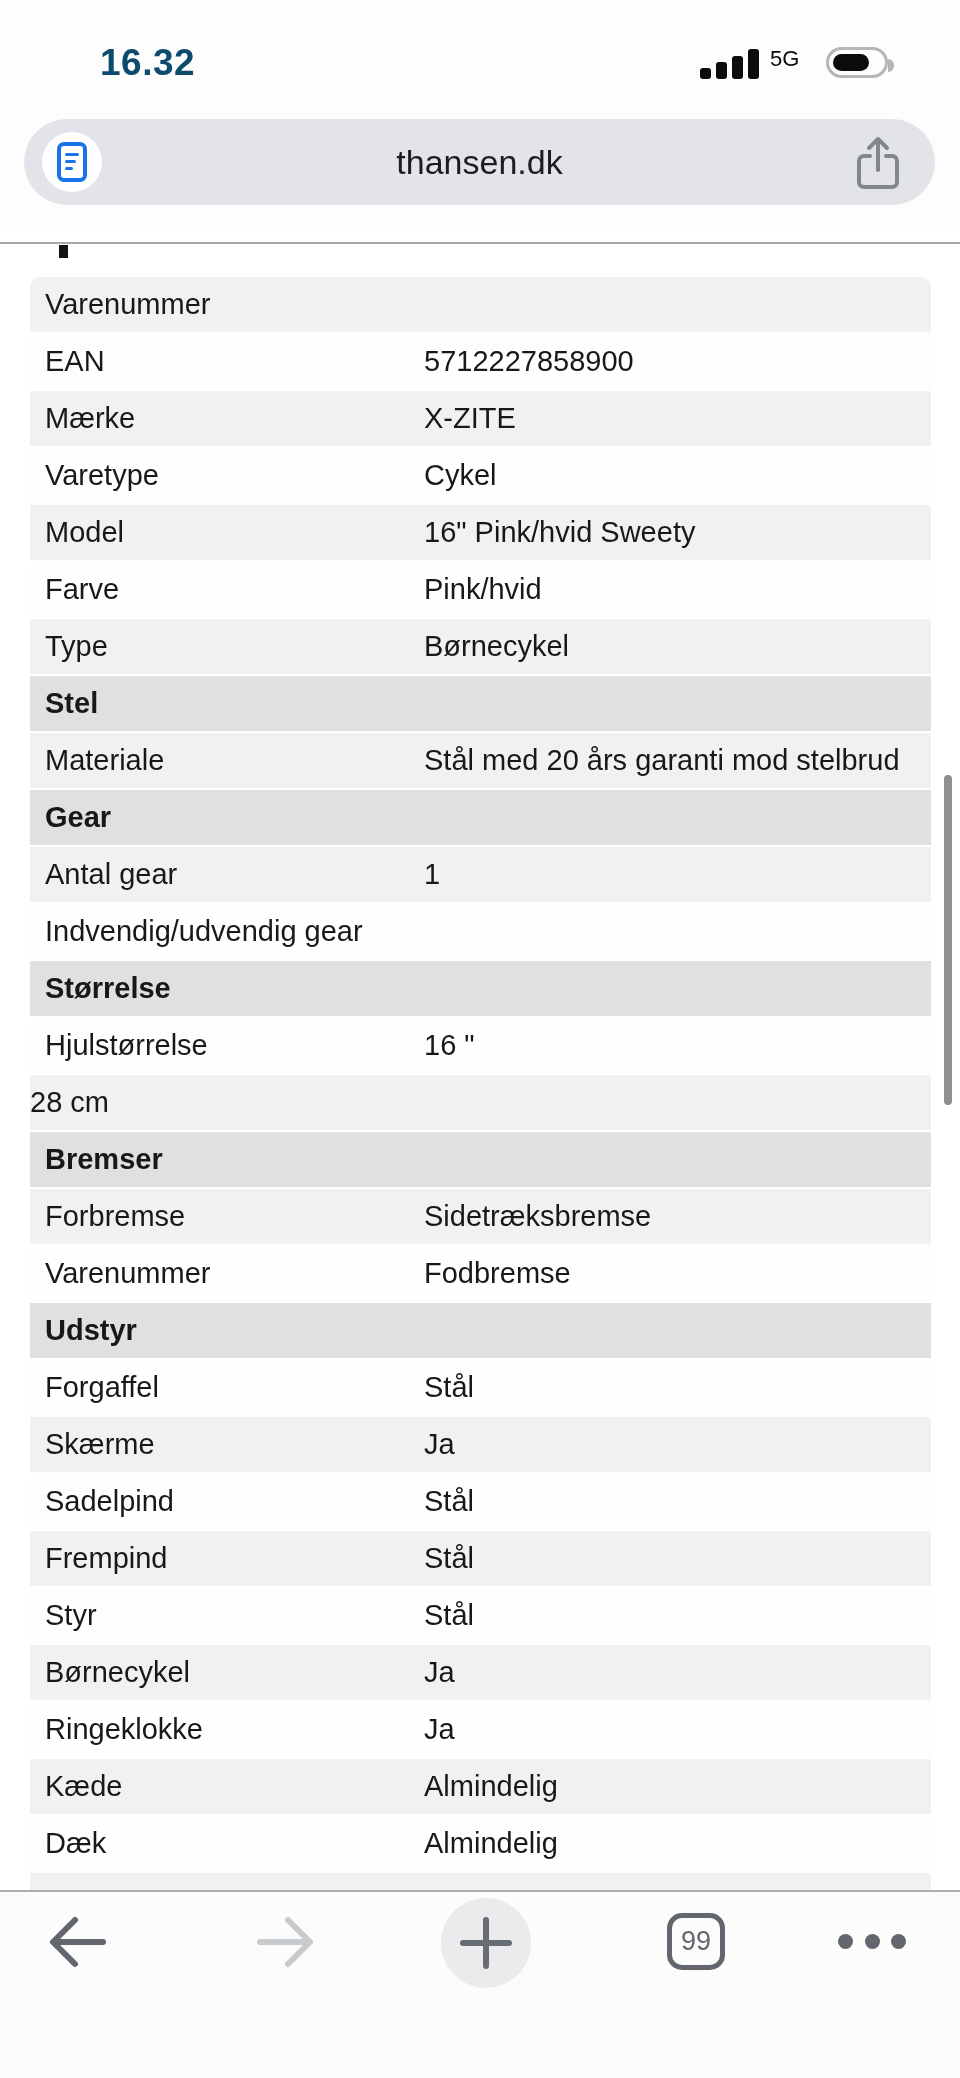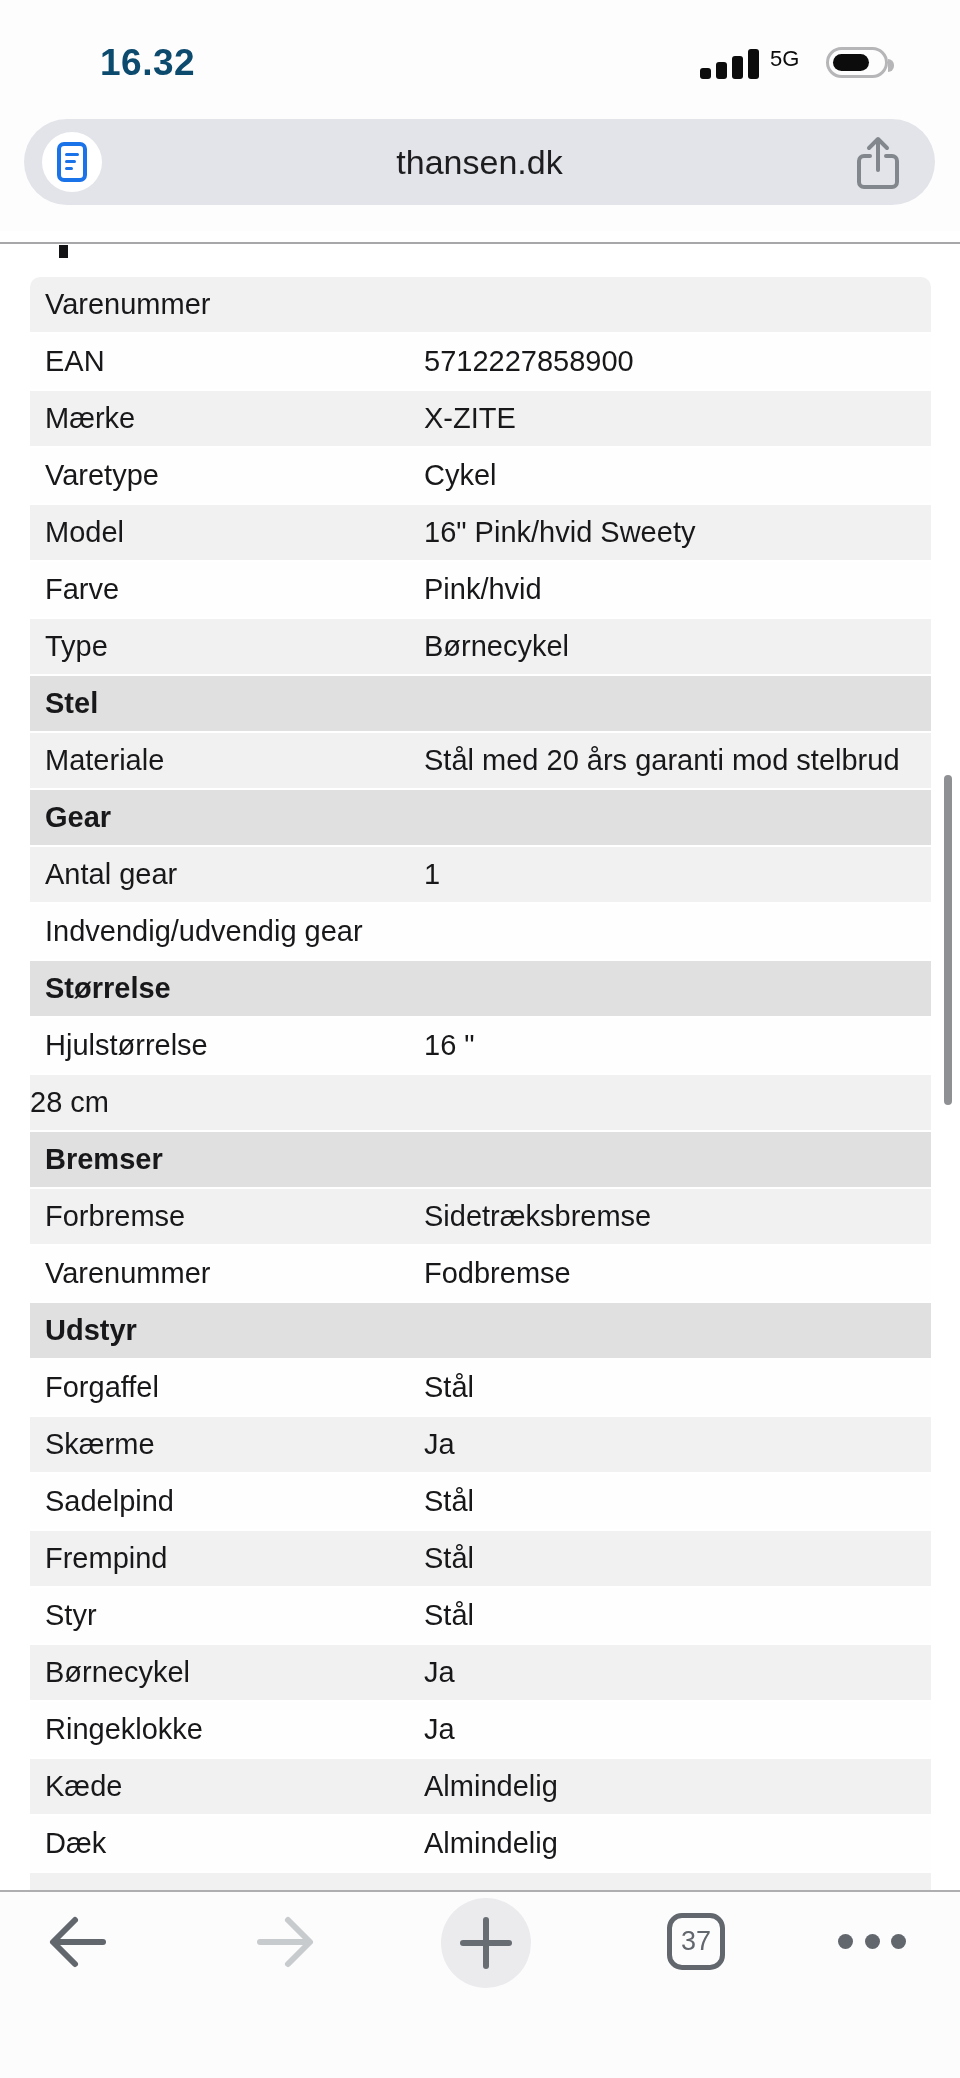--- a/index.html
+++ b/index.html
@@ -229,20 +229,20 @@
   </div>
   <div class="plus-circle">
     <svg width="52" height="52" viewBox="0 0 52 52">
       <g fill="none" stroke="#686d73" stroke-width="6" stroke-linecap="round">
         <path d="M26 3 V49"></path>
           <path d="M3 26 H49"></path>
       </g>
     </svg>
   </div>
   <div class="tabs-btn">
-    <span>37</span>
+    <span>99</span>
   </div>
   <div class="dots">
     <i></i>
       <i></i>
       <i></i>
   </div>
 </div>
 
 </body></html>

